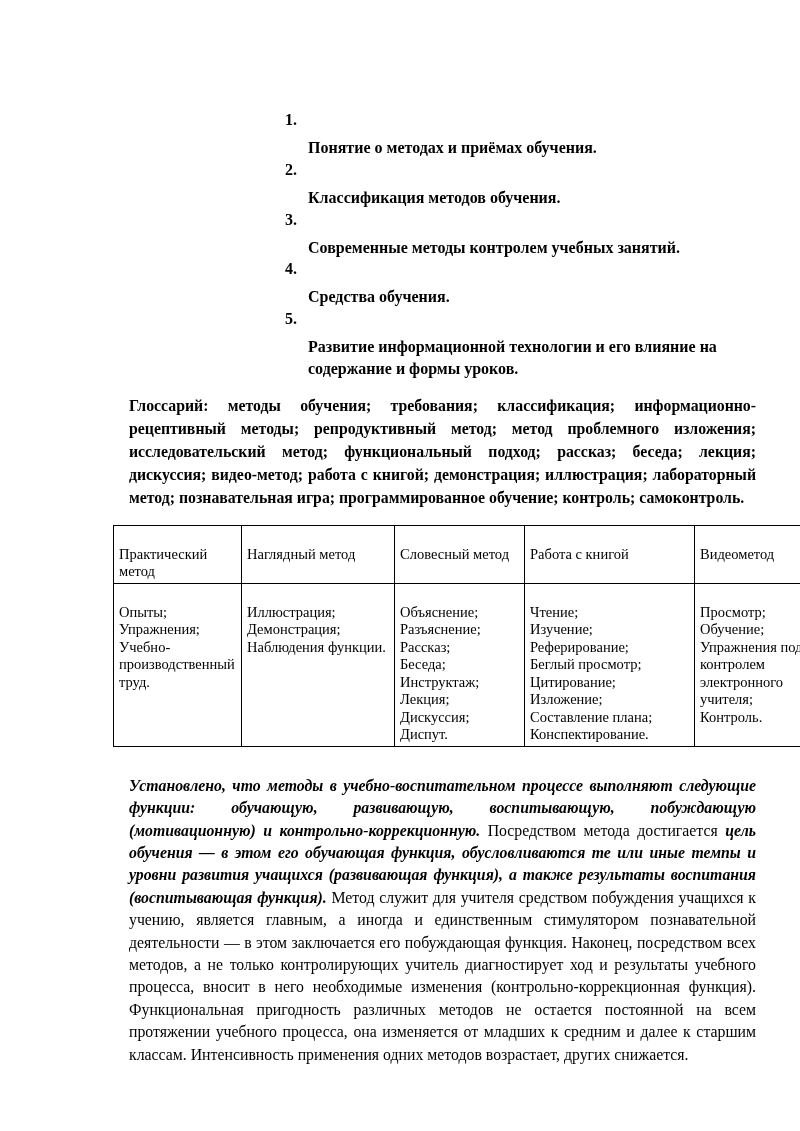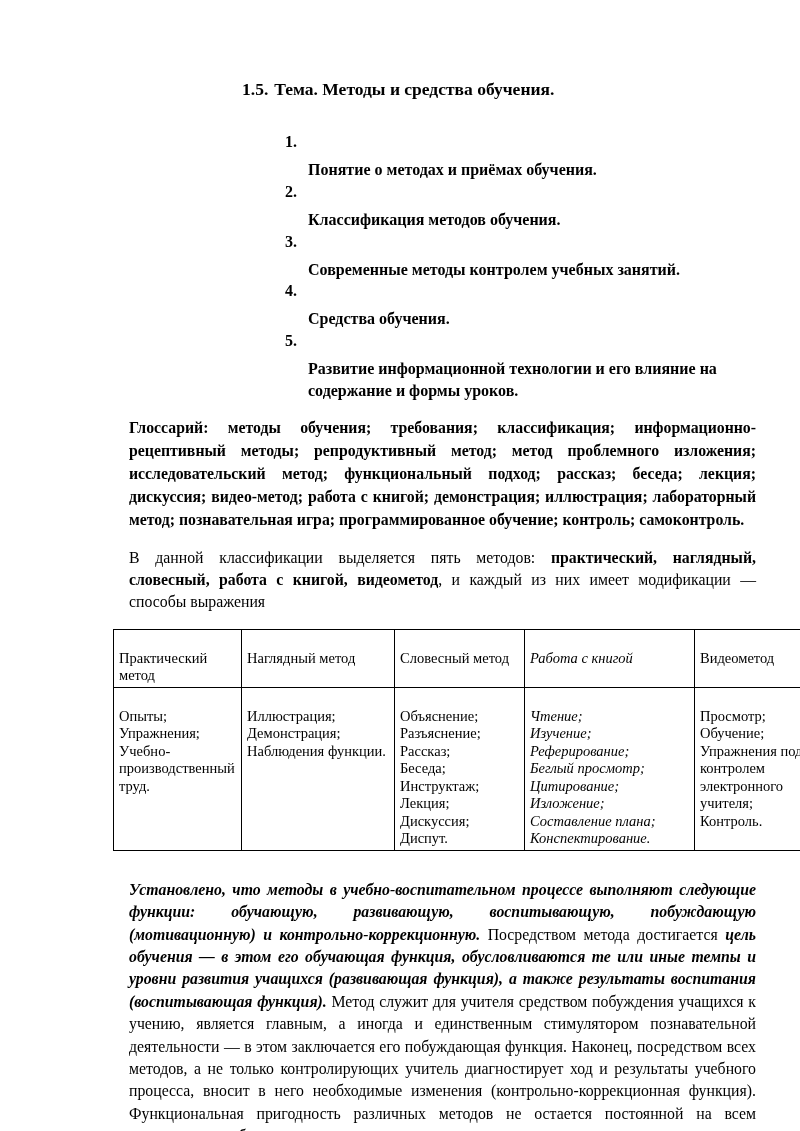--- a/index.html
+++ b/index.html
@@ -35,31 +35,30 @@
   table.methods {
     border-collapse:collapse; table-layout:fixed; width:657px;
     margin-top:6px; font-size:14.5px; line-height:17.5px;
   }
   table.methods th, table.methods td {
     border:1px solid #000; vertical-align:top; text-align:left;
     font-weight:normal; padding:20px 4px 2px 5px;
     overflow-wrap:break-word; word-wrap:break-word;
   }
   table.methods td { white-space:pre-line; }
-  .c1{width:118px;} .c2{width:143px;} .c3{width:120px;} .c4{width:160px;font-style:italic;} .c5{width:116px;}
+  .c1{width:118px;} .c2{width:143px;} .c3{width:120px;} .c4{width:160px;} .c5{width:116px;}
 
   .functions { margin-top:28px !important; }
   .closing { margin-top:9px !important; font-weight:bold; font-style:italic; text-align-last:justify; }
 </style>
 </head>
 <body>
 
 <div class="page">
 
-  <h1 class="doc-title"><span class="tnum">1.5.</span><span>Тема. Методы и средства обучения.</span></h1>
 
   <div class="plan">
     <ol>
       <li>
           <span class="num">1.</span>
           <span class="itext">Понятие о методах и приёмах обучения.</span>
         </li>
       <li>
           <span class="num">2.</span>
           <span class="itext">Классификация методов обучения.</span>
@@ -74,21 +73,20 @@
         </li>
       <li>
           <span class="num">5.</span>
           <span class="itext">Развитие информационной технологии  и его влияние на содержание и формы уроков.</span>
         </li>
     </ol>
   </div>
 
   <p class="body-par glossary">Глоссарий: методы обучения; требования; классификация; информационно-рецептивный методы; репродуктивный метод; метод проблемного изложения; исследовательский метод; функциональный подход; рассказ; беседа; лекция; дискуссия; видео-метод; работа с книгой; демонстрация; иллюстрация; лабораторный метод; познавательная игра; программированное обучение; контроль; самоконтроль.</p>
 
-  <p class="body-par classification"><span>В данной классификации выделяется пять методов: </span><span class="bold">практический, наглядный, словесный, работа с книгой, видеометод</span><span>, и каждый из них имеет модификации — способы выражения</span></p>
 
   <table class="methods">
     <tbody>
       <tr>
         <th class="c1">Практический метод</th>
         <th class="c2">Наглядный метод</th>
         <th class="c3">Словесный метод</th>
         <th class="c4">Работа с книгой</th>
         <th class="c5">Видеометод</th>
       </tr>

